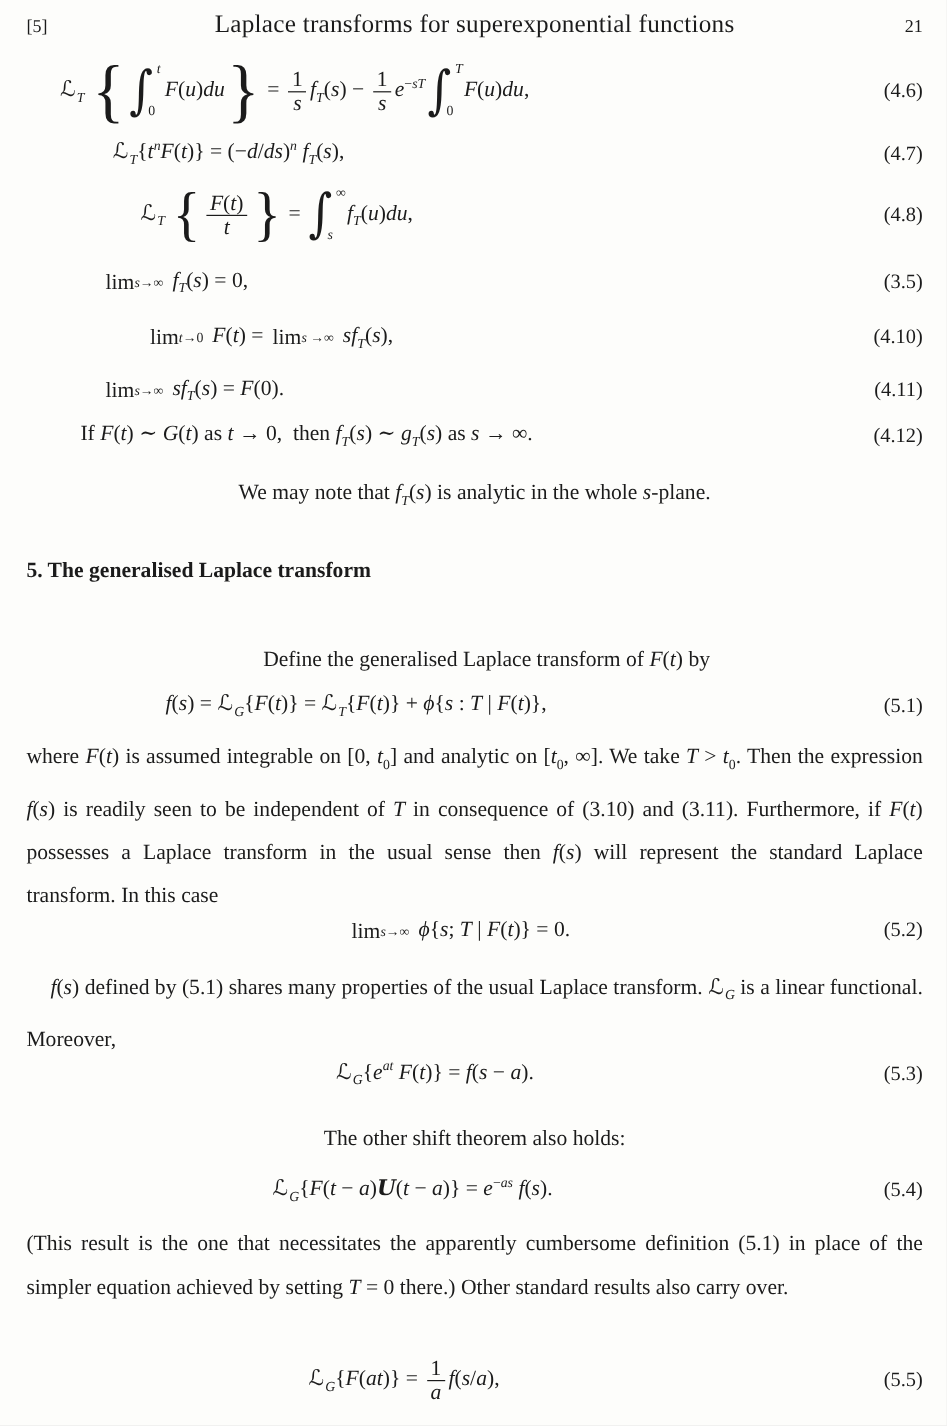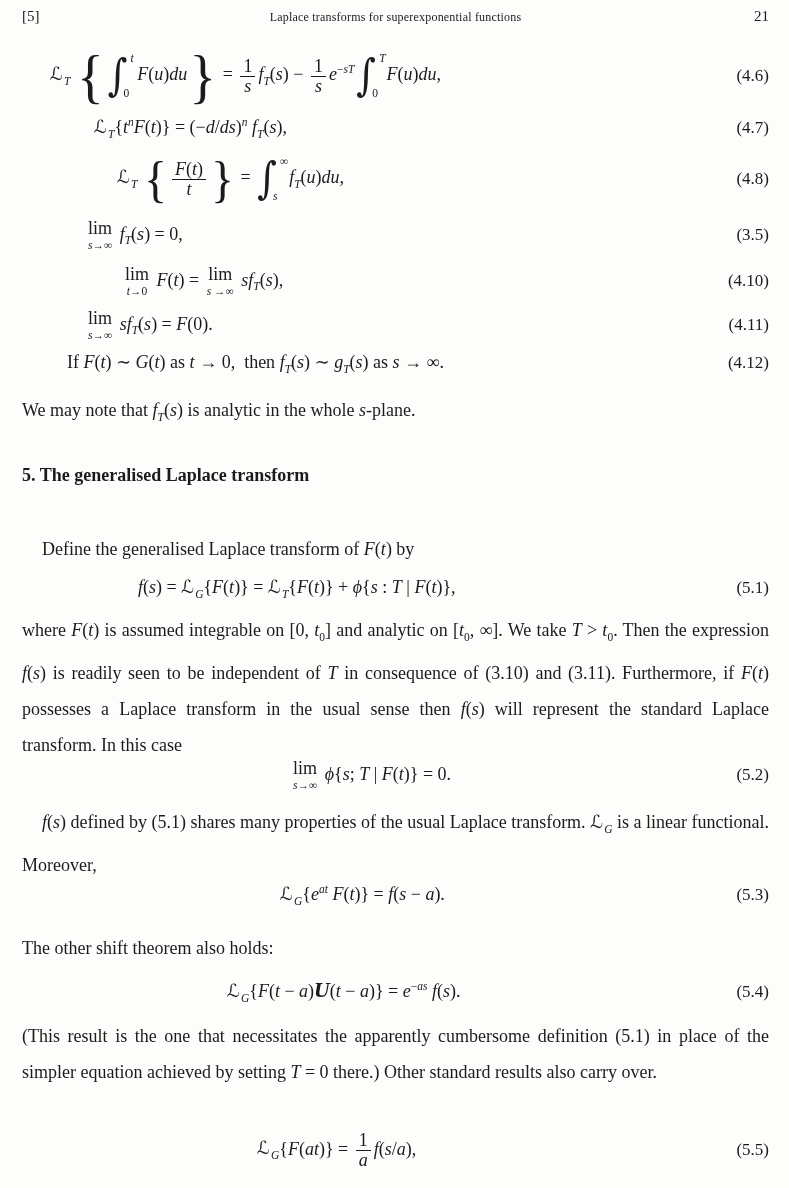--- a/index.html
+++ b/index.html
@@ -6,21 +6,21 @@
   .page{
     position:relative; width:789px; height:1188px; margin:0 auto;
     background:#fdfdfb; color:#1b1b1b;
     font-family:"Liberation Serif","DejaVu Serif",serif;
     font-size:18px; overflow:hidden;
   }
   .abs{position:absolute; left:22px; right:20px;}
   
   .hdr{top:8px; display:flex; align-items:baseline;}
   .hdr .ref{width:70px; font-size:15px;}
-  .hdr .title{flex:1; text-align:center; font-size:12px; letter-spacing:.2px;}
+  .hdr .title{flex:1; text-align:center; font-size:21px; letter-spacing:.2px;}
   .hdr .pno{width:70px; text-align:right; font-size:15px;}
   
   .eq{display:flex; align-items:center;}
   .eq-body{white-space:nowrap;}
   .eq-num{margin-left:auto; font-size:17px;}
   i{font-style:italic;}
   sub,sup{font-size:11.5px; font-style:inherit;}
   .it{font-style:italic;}
   .scr{font-family:"DejaVu Serif","DejaVu Sans",serif; font-style:normal; margin-right:1px;}
   .uscr{font-family:"DejaVu Serif",serif; font-style:italic; font-weight:600;}
@@ -28,26 +28,26 @@
   .frac .nu{display:block; border-bottom:1.4px solid #1b1b1b; padding:0 3px;}
   .frac .de{display:block; padding:0 3px;}
   .brace{display:inline-block; font-weight:400; vertical-align:middle; line-height:0; margin:0 2px; transform:scaleY(1.05);}
   .b46{font-size:56px;}
   .b48{font-size:48px;}
   .int{display:inline-flex; vertical-align:middle; margin:0 4px 0 2px;}
   .isym{font-size:38px; line-height:48px; display:inline-block; transform:scaleY(1.15); font-family:"DejaVu Serif",serif;}
   .ilims{display:inline-flex; flex-direction:column; justify-content:space-between; height:50px; font-size:11.5px; line-height:1;}
   .ilims .iu{transform:translateX(3px); padding-top:2px;}
   .ilims .ilo{transform:translateX(-4px); padding-bottom:2px;}
-  .lim{display:inline-flex; flex-direction:column; align-items:center; vertical-align:middle; line-height:1.05; margin:0 3px;}
+  .lim{display:inline-flex; flex-direction:row; align-items:center; vertical-align:middle; line-height:1.05; margin:0 3px;}
   .lim .lsub{font-size:11.5px; margin-top:2px;}
   
   .para{line-height:36px; text-align:justify;}
   .para.ind{text-indent:20px;}
-  .single{text-align:left;}
+  .single{text-align:center;}
   .sect-head{text-align:left; font-weight:bold; font-size:18px;}
 </style>
 </head>
 <body>
 
 <div class="page">
 
   <div class="abs hdr">
     <span class="ref">[5]</span>
     <span class="title">Laplace transforms for superexponential functions</span>

